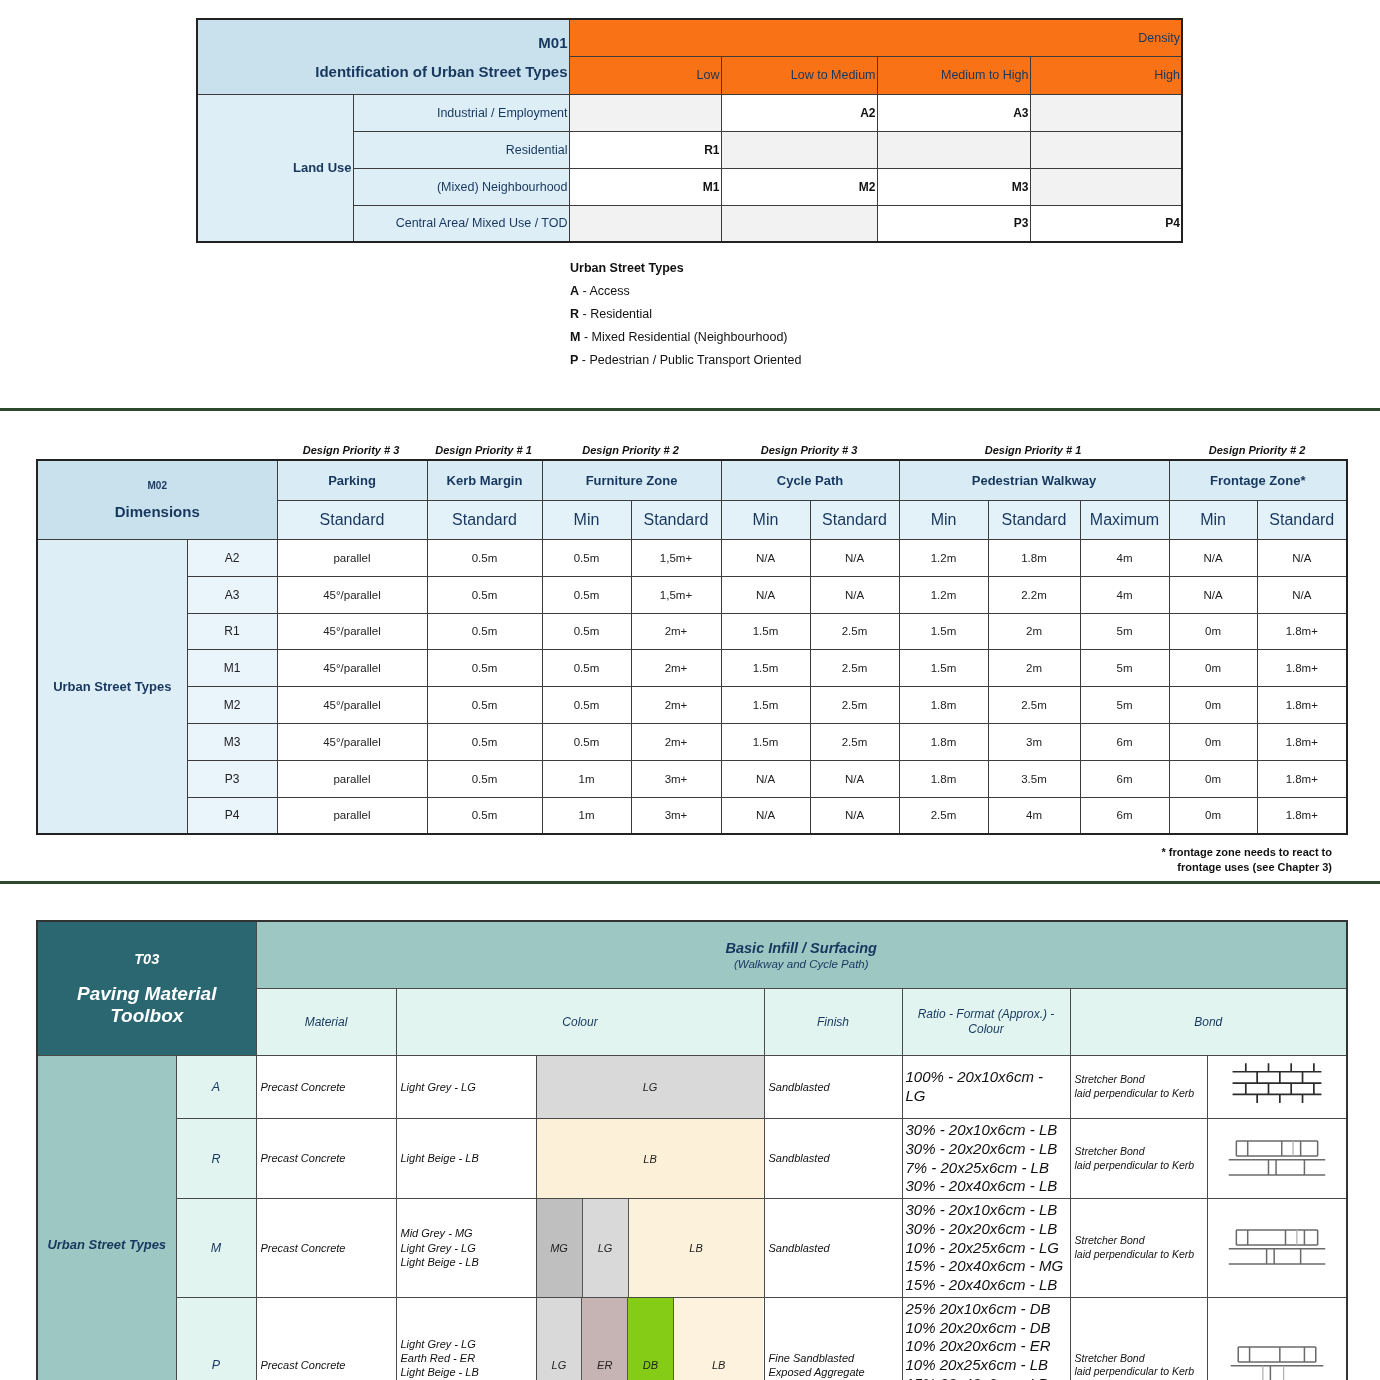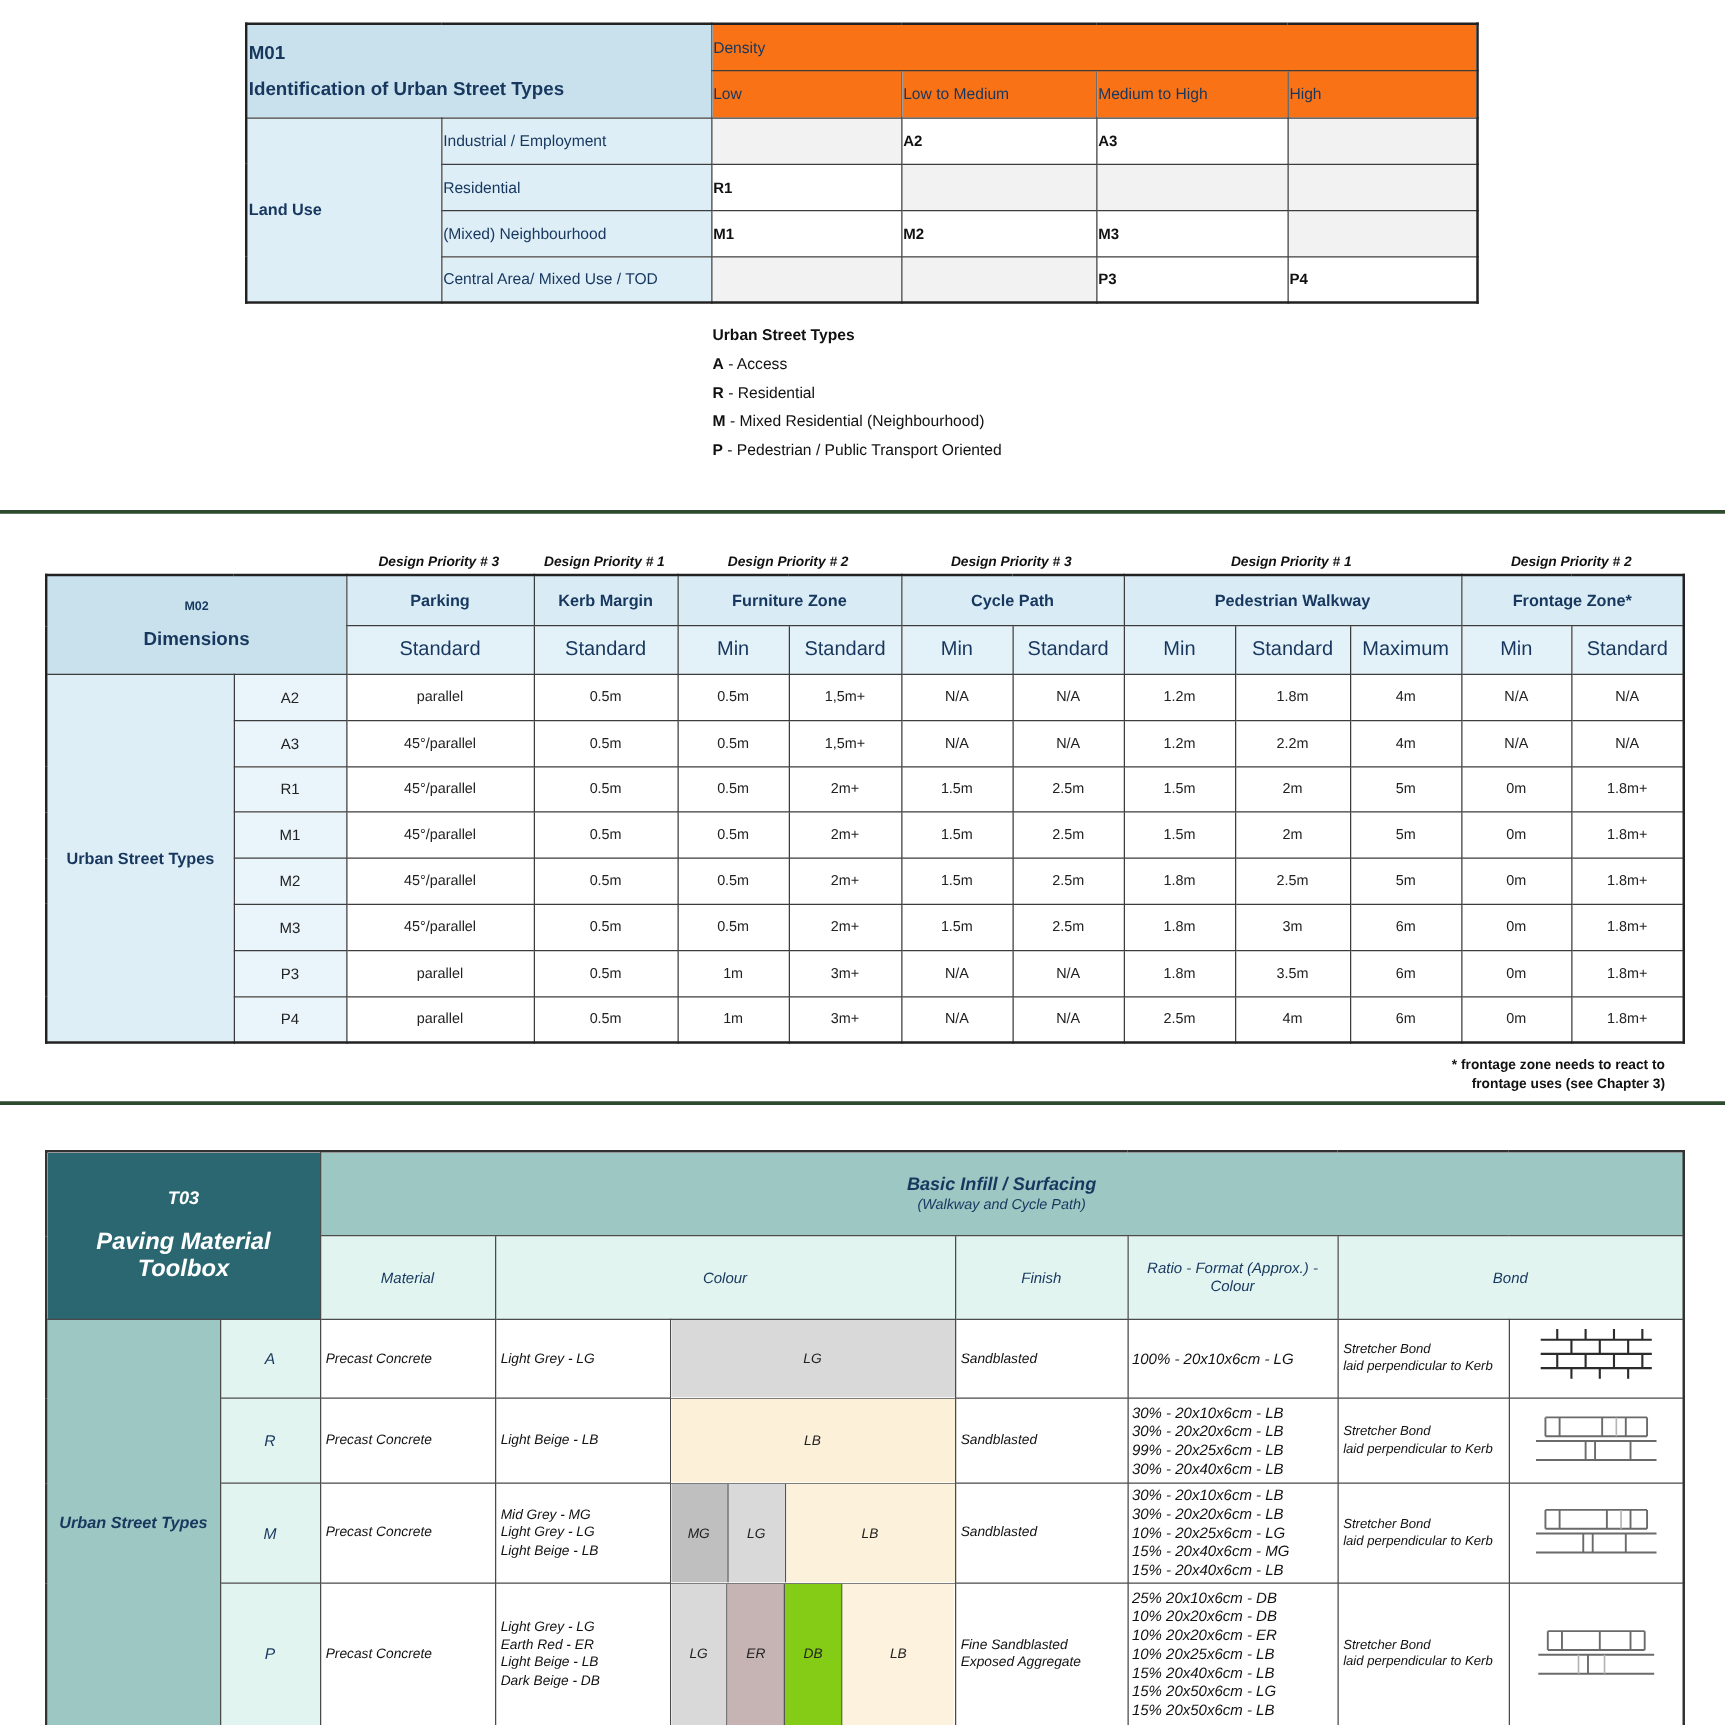--- a/index.html
+++ b/index.html
@@ -8,21 +8,21 @@
     font-family:"Liberation Sans",sans-serif;color:#111;
     -webkit-font-smoothing:antialiased;
   }
   
   table{border-collapse:collapse;table-layout:fixed;}
   td,th{vertical-align:middle;overflow:hidden;}
 
   
   .m01-wrap{position:absolute;left:196px;top:18px;}
   .m01-wrap table{width:985px;border:2.5px solid #222;}
-  .m01-wrap td{border:1.6px solid #3c3c3c;text-align:left;}
+  .m01-wrap td{border:1.6px solid #3c3c3c;text-align:right;}
   .m01-title{background:#c8e1ed;color:#17375e;font-weight:bold;}
   .m01-title .l1{font-size:15px;margin-bottom:12px;}
   .m01-title .l2{font-size:15px;}
   .m01-h{background:#f97316;color:#17375e;font-size:12.5px;}
   .m01-landuse{background:#ddeef7;color:#17375e;font-weight:bold;font-size:13px;}
   .m01-rowlabel{background:#ddeef7;color:#17375e;font-size:12.5px;}
   .m01-val{background:#ffffff;font-weight:bold;font-size:12px;color:#111;}
   .m01-val.empty{background:#f2f2f2;}
 
   
@@ -66,21 +66,21 @@
   .t-span{background:#9dc7c3;text-align:center;height:64px;
     border-left:2.5px solid #fff;border-bottom:2.5px solid #fff;}
   .t-span .t1{color:#17375e;font-weight:bold;font-size:14.5px;}
   .t-span .t2{color:#17375e;font-size:11.5px;margin-top:2px;}
   .t-col{background:#e1f4f0;color:#17375e;text-align:center;font-size:12px;height:64px;}
   .t-col.wrap2{white-space:pre-line;line-height:1.25;}
   .t-rowhead{background:#9dc7c3;color:#17375e;font-weight:bold;text-align:center;font-size:13px;}
   .t-label{background:#e1f4f0;color:#17375e;text-align:center;font-size:12.5px;}
   .t-cell{background:#ffffff;font-size:11px;color:#111;text-align:left;
     padding:2px 4px;line-height:1.3;}
-  .t-cell.ratio{font-size:12px;line-height:1.25;padding:2px 3px;}
+  .t-cell.ratio{font-size:15px;line-height:1.25;padding:2px 3px;}
   .t-cell.bondtext{font-size:10.5px;}
   .t-swatch-td{padding:0;background:#fff;position:relative;}
   .sw-row{position:absolute;left:0;top:0;right:0;bottom:0;display:flex;align-items:stretch;}
   .swatch{display:flex;align-items:center;justify-content:center;
     font-size:11px;color:#222;border-right:1.2px solid #555;}
   .swatch:last-child{border-right:none;}
   .t-bond{background:#fff;text-align:center;}
   tr.t-a{height:63px;} tr.t-r{height:68px;} tr.t-m{height:76px;} tr.t-p{height:114px;}
 </style>
 </head>
@@ -423,21 +423,21 @@
                 <span>LB</span>
               </div>
         </div>
       </td>
       <td class="t-cell">
         <div>Sandblasted</div>
       </td>
       <td class="t-cell ratio">
         <div>30% - 20x10x6cm - LB</div>
         <div>30% - 20x20x6cm - LB</div>
-        <div>99%  - 20x25x6cm - LB</div>
+        <div>7%  - 20x25x6cm - LB</div>
         <div>30%  - 20x40x6cm - LB</div>
       </td>
       <td class="t-cell bondtext">
         <div>Stretcher Bond</div>
         <div>laid perpendicular to Kerb</div>
       </td>
       <td class="t-bond">
         <svg width="104" height="50" viewBox="0 0 110 52">
           <g stroke="#6a6a6a" stroke-width="1.6" fill="none">
             <line x1="12" y1="9" x2="98" y2="9"></line>

